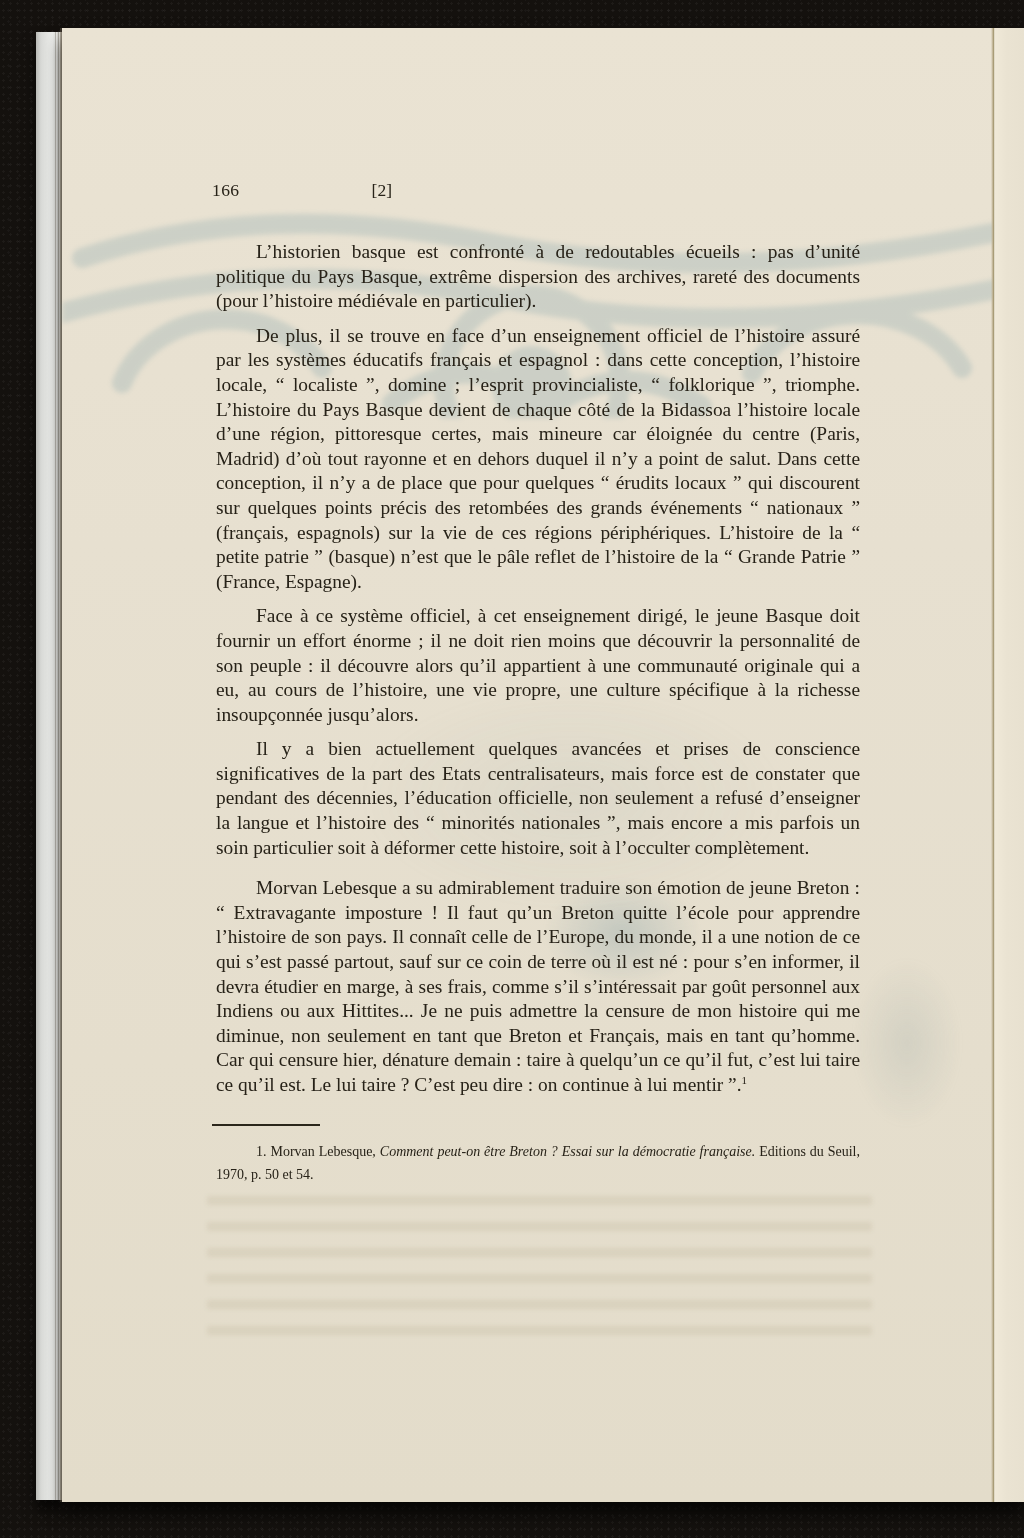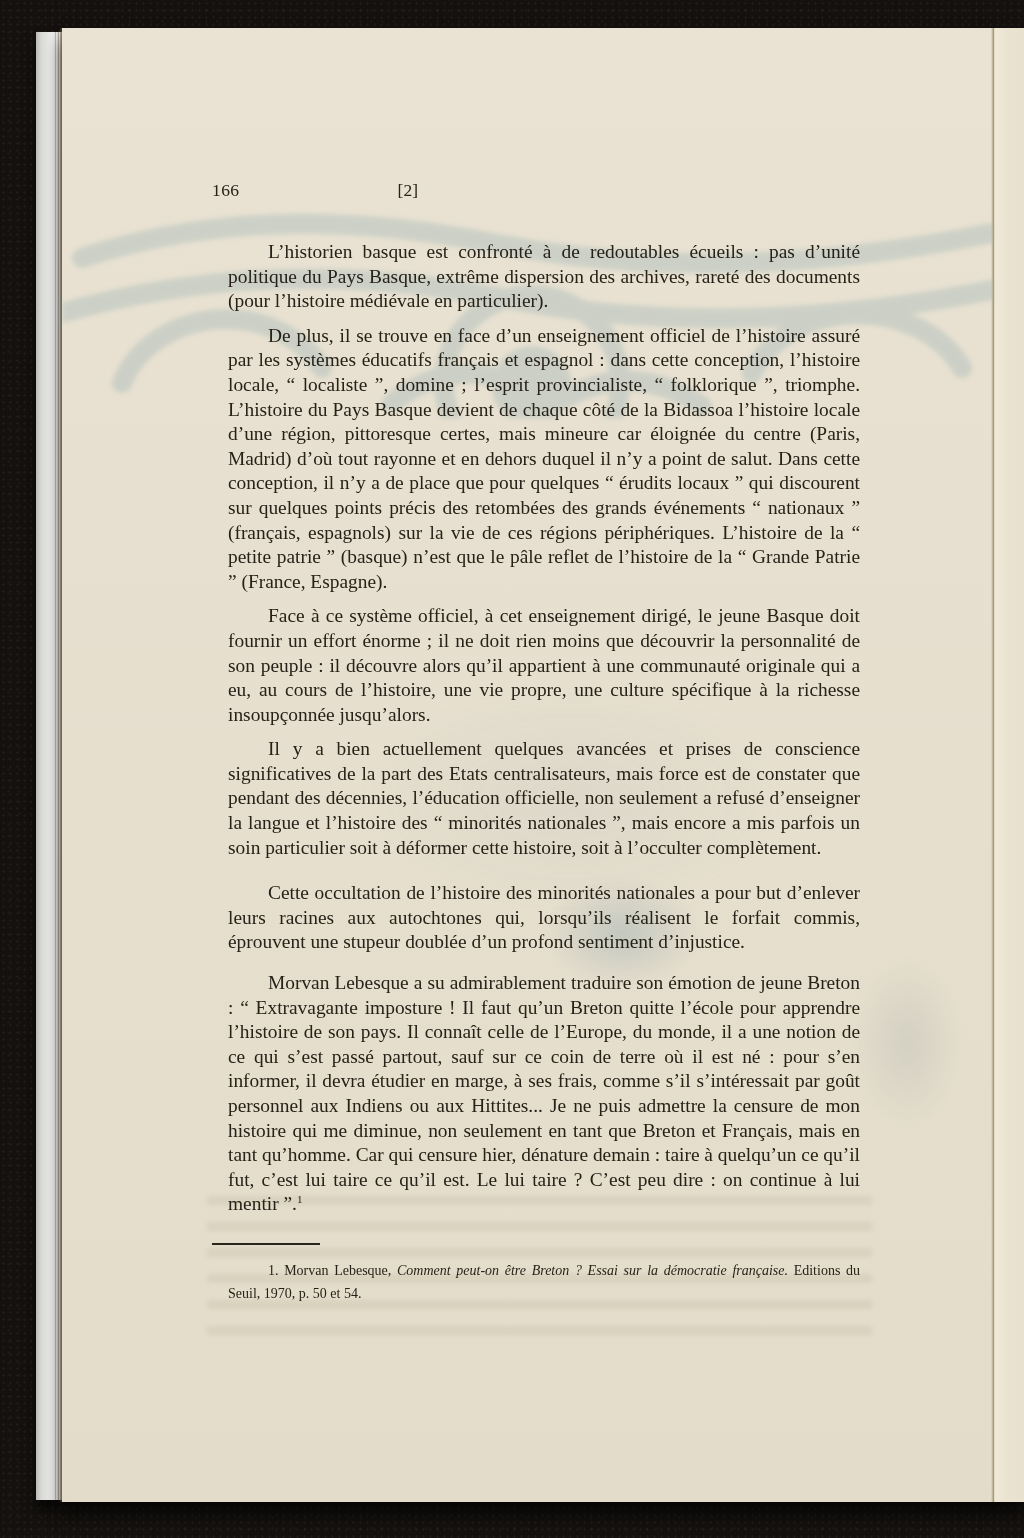--- a/index.html
+++ b/index.html
@@ -84,35 +84,34 @@
     background: radial-gradient(ellipse at center, rgba(140,160,160,0.10), rgba(140,160,160,0) 72%);
     filter: blur(4px);
   }
   
   .header-row {
     position: absolute;
     left: 150px; top: 152px; width: 648px;
     display: flex; align-items: baseline;
     font-size: 17.5px;
     letter-spacing: 0.4px;
-    gap: 26px;
   }
   .header-row .page-num { width: 90px; text-align: left; }
   .header-row .running-title { flex: 1; text-align: center; }
   .header-row .ref-mark { width: 90px; text-align: right; letter-spacing: 0; }
   
   .bodycol {
     position: absolute;
     left: 150px; top: 212px; width: 648px;
     font-size: 19.4px;
     line-height: 24.6px;
     text-align: justify;
     text-justify: inter-word;
   }
-  .bodycol p { margin: 10px 0 0 16px; text-indent: 40px; }
+  .bodycol p { margin: 10px 0 0 4px; text-indent: 40px; }
   .bodycol p.first { margin-top: 0; }
   .bodycol p.gap-lg { margin-top: 21px; }
   .bodycol p.gap-md { margin-top: 16px; }
   .bodycol sup {
     font-size: 11px; line-height: 0; vertical-align: super;
   }
   .footnote-rule {
     width: 108px; height: 0;
     border-top: 2px solid #2b261b;
     margin: 26px 0 14px 0;
@@ -155,21 +154,20 @@
     <div class="header-row">
       <span class="page-num">166</span>
       <span class="ref-mark">[2]</span>
     </div>
 
     <div class="bodycol">
       <p class="first">L’historien basque est confronté à de redoutables écueils : pas d’unité politique du Pays Basque, extrême dispersion des archives, rareté des documents (pour l’histoire médiévale en particulier).</p>
       <p>De plus, il se trouve en face d’un enseignement officiel de l’histoire assuré par les systèmes éducatifs français et espagnol : dans cette conception, l’histoire locale, “ localiste ”, domine ; l’esprit provincialiste, “ folklorique ”, triomphe. L’histoire du Pays Basque devient de chaque côté de la Bidassoa l’histoire locale d’une région, pittoresque certes, mais mineure car éloignée du centre (Paris, Madrid) d’où tout rayonne et en dehors duquel il n’y a point de salut. Dans cette conception, il n’y a de place que pour quelques “ érudits locaux ” qui discourent sur quelques points précis des retombées des grands événements “ nationaux ” (français, espagnols) sur la vie de ces régions périphériques. L’histoire de la “ petite patrie ” (basque) n’est que le pâle reflet de l’histoire de la “ Grande Patrie ” (France, Espagne).</p>
       <p>Face à ce système officiel, à cet enseignement dirigé, le jeune Basque doit fournir un effort énorme ; il ne doit rien moins que découvrir la personnalité de son peuple : il découvre alors qu’il appartient à une communauté originale qui a eu, au cours de l’histoire, une vie propre, une culture spécifique à la richesse insoupçonnée jusqu’alors.</p>
       <p>Il y a bien actuellement quelques avancées et prises de conscience significatives de la part des Etats centralisateurs, mais force est de constater que pendant des décennies, l’éducation officielle, non seulement a refusé d’enseigner la langue et l’histoire des “ minorités nationales ”, mais encore a mis parfois un soin particulier soit à déformer cette histoire, soit à l’occulter complètement.</p>
-      <p class="gap-lg">Cette occultation de l’histoire des minorités nationales a pour but d’enlever leurs racines aux autochtones qui, lorsqu’ils réalisent le forfait commis, éprouvent une stupeur doublée d’un profond sentiment d’injustice.</p>
       <p class="gap-md"><span>Morvan Lebesque a su admirablement traduire son émotion de jeune Breton : “ Extravagante imposture ! Il faut qu’un Breton quitte l’école pour apprendre l’histoire de son pays. Il connaît celle de l’Europe, du monde, il a une notion de ce qui s’est passé partout, sauf sur ce coin de terre où il est né : pour s’en informer, il devra étudier en marge, à ses frais, comme s’il s’intéressait par goût personnel aux Indiens ou aux Hittites... Je ne puis admettre la censure de mon histoire qui me diminue, non seulement en tant que Breton et Français, mais en tant qu’homme. Car qui censure hier, dénature demain : taire à quelqu’un ce qu’il fut, c’est lui taire ce qu’il est. Le lui taire ? C’est peu dire : on continue à lui mentir ”.</span><sup>1</sup></p>
 
       <div class="footnote-rule"></div>
 
       <p class="footnote-para"><span>1. Morvan Lebesque, </span><i>Comment peut-on être Breton ? Essai sur la démocratie française.</i><span> Editions du Seuil, 1970, p. 50 et 54.</span></p>
     </div>
 
     <div class="fold-right"></div>
     <div class="fold-line"></div>
 

